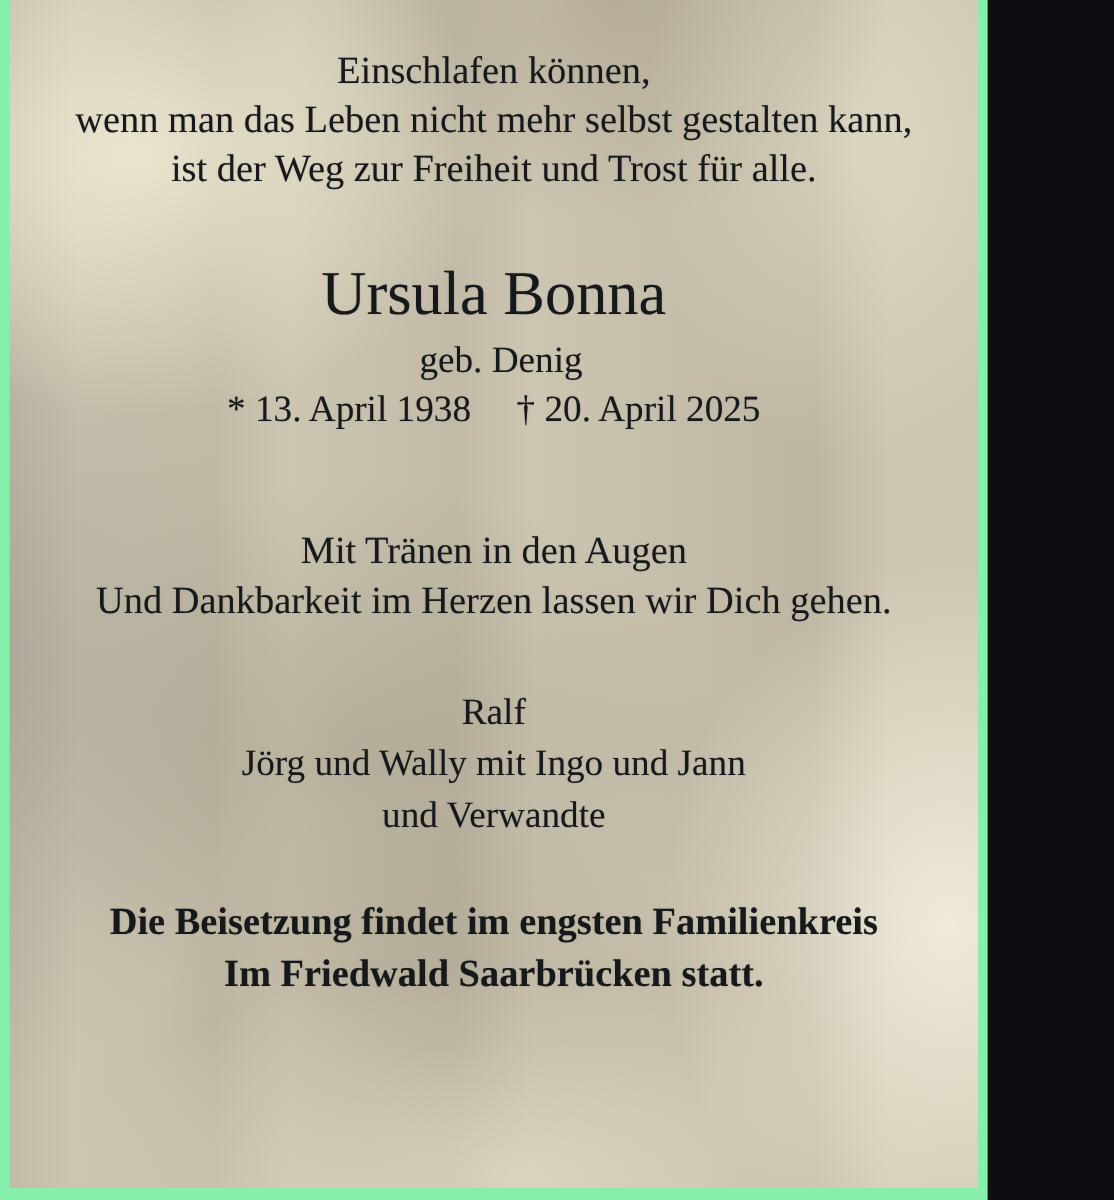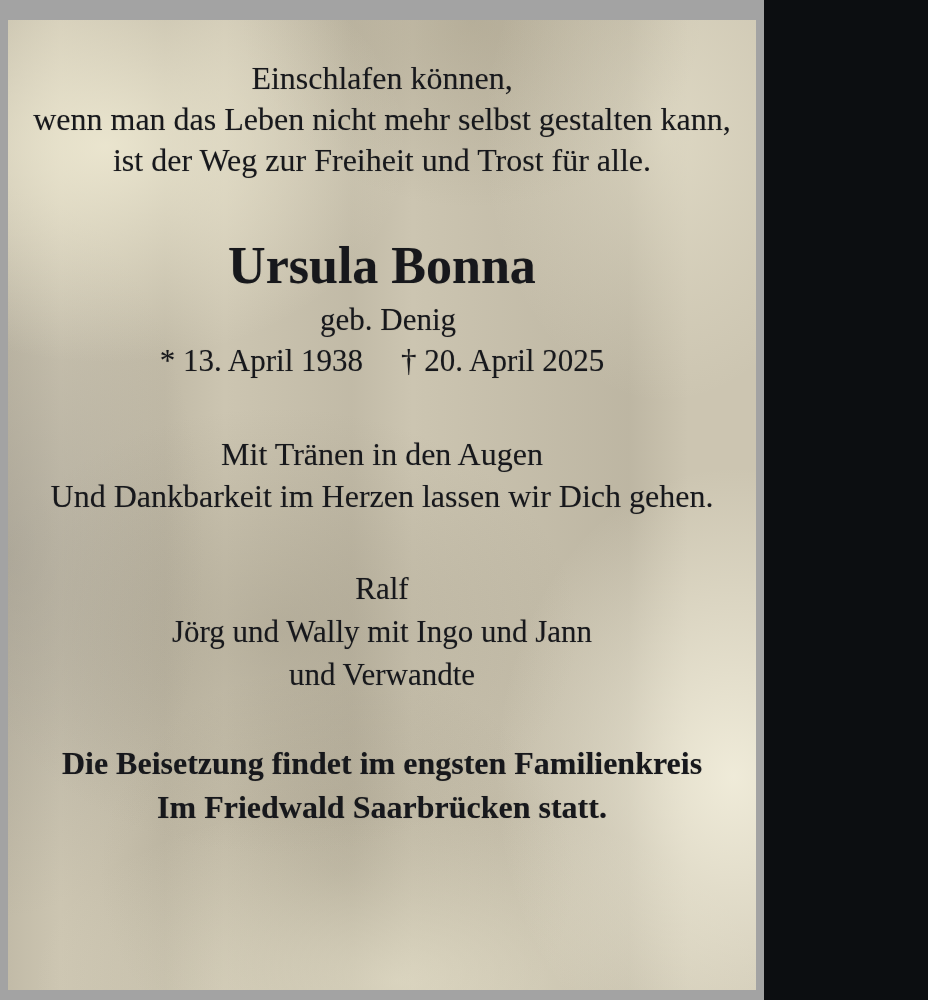--- a/index.html
+++ b/index.html
@@ -2,25 +2,25 @@
 <html><head>
 <meta charset="utf-8">
 <style>
   html, body {
     margin: 0;
     padding: 0;
     background: #0c0e11;
   }
   .frame {
     position: relative;
-    width: 764px;
+    width: 823px;
     height: 1000px;
-    background: #a3a3a3;
+    background: #86efac;
     box-sizing: border-box;
-    padding: 20px 8px 10px 8px;
+    padding: 0 8px 10px 8px;
     overflow: hidden;
   }
   .photo {
     position: relative;
     width: 100%;
     height: 100%;
     overflow: hidden;
     background-color: #ccc5b1;
     background-image:
       
@@ -59,38 +59,38 @@
   }
   .epigraph {
     padding-top: 38px;
     font-size: 32px;
     line-height: 41px;
   }
   .name {
     margin-top: 55px;
     font-size: 52px;
     line-height: 60px;
-    font-weight: bold;
+    font-weight: normal;
   }
   .birth-name {
     margin-top: 5px;
     font-size: 31px;
     line-height: 38px;
     margin-left: 12px;
   }
   .dates {
     margin-top: 2px;
     font-size: 31px;
     line-height: 40px;
   }
   .dates .death {
     margin-left: 38px;
   }
   .verse {
-    margin-top: 52px;
+    margin-top: 76px;
     font-size: 32px;
     line-height: 42px;
   }
   .mourners {
     margin-top: 50px;
     font-size: 31px;
     line-height: 43px;
     font-weight: normal;
   }
   .condolence {

